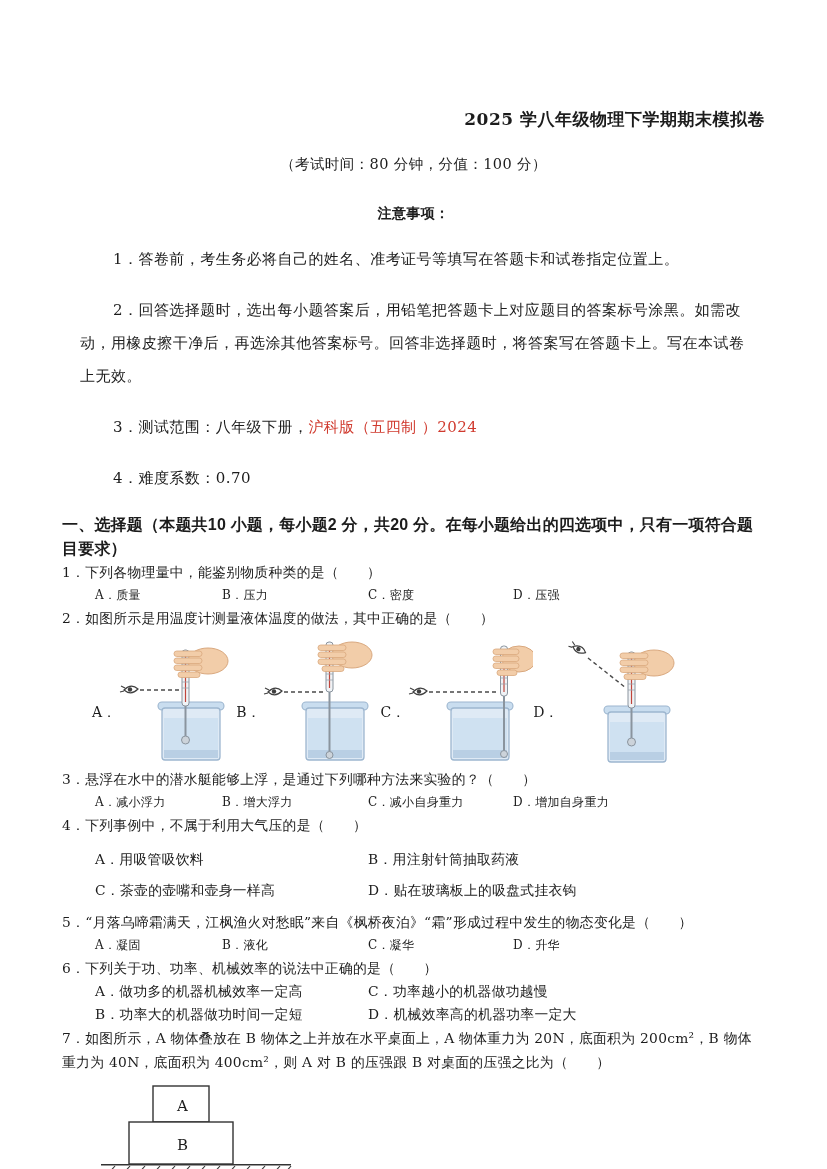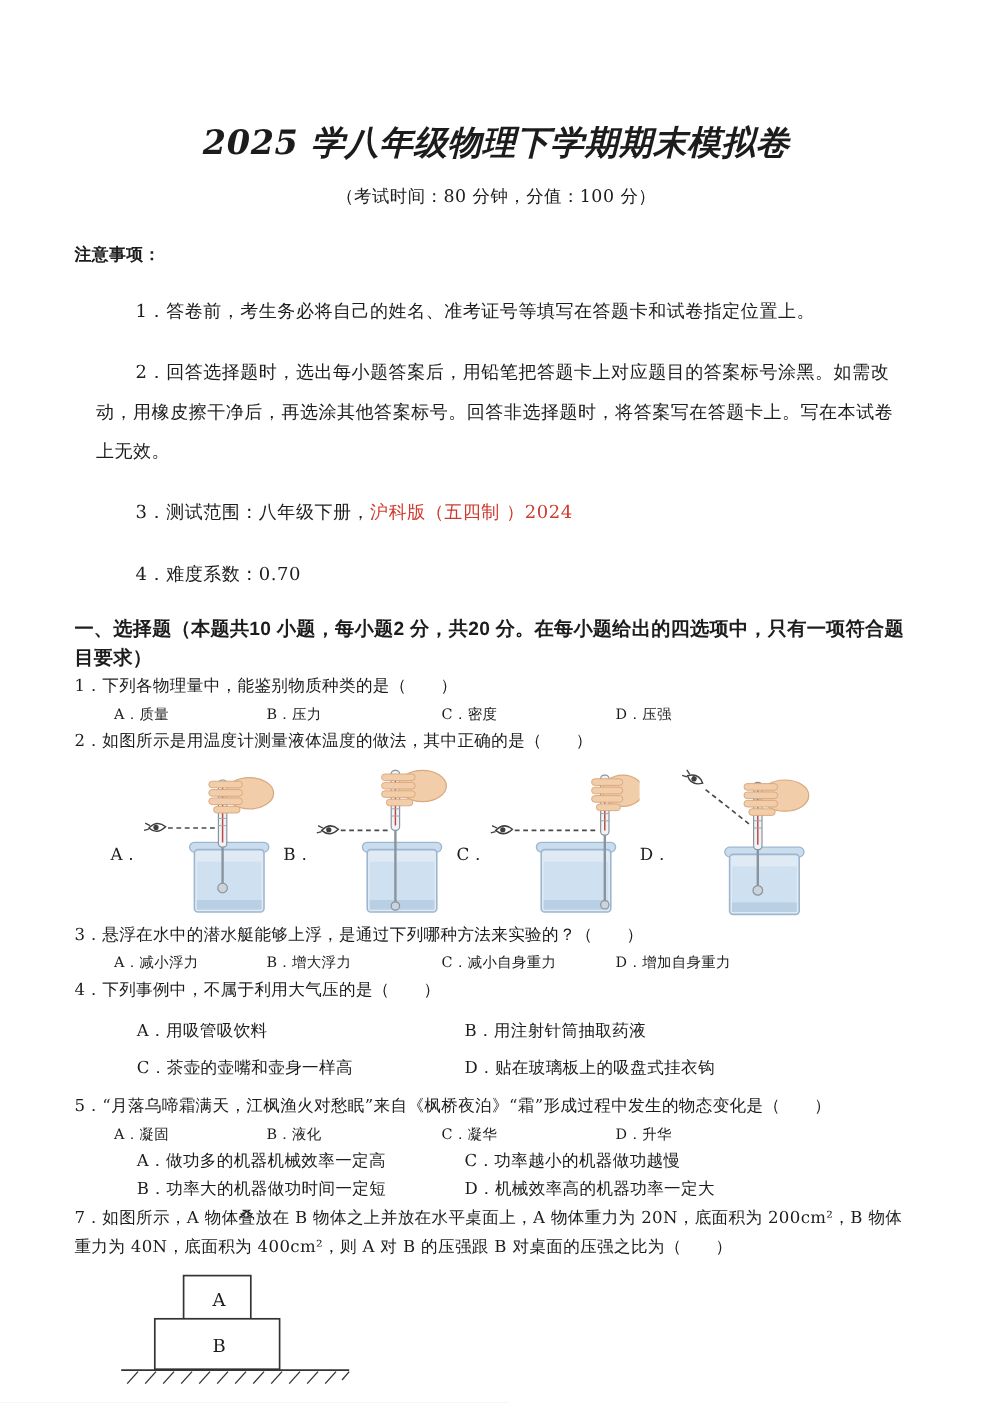--- a/index.html
+++ b/index.html
@@ -8,40 +8,39 @@
     width:827px;height:1169px;
     background:#ffffff;
     margin:0 auto;
     font-family:"DejaVu Serif","Liberation Serif",serif;
     color:#1c1c1c;
     overflow:hidden;
   }
   .content{position:absolute;left:62px;top:0;width:703px;}
   .title{
     margin:0;padding-top:104px;
-    text-align:center;font-size:28px;font-weight:bold;line-height:30px;
+    text-align:right;font-size:17px;font-weight:bold;line-height:30px;
     letter-spacing:0.5px;
-    font-style:italic;
   }
   .subtitle{
     margin-top:20px;text-align:center;font-size:14.5px;line-height:21px;
     letter-spacing:0.4px;
   }
-  .notes-heading{margin-top:26px;font-weight:bold;font-size:14px;line-height:24px;letter-spacing:0.4px;}
+  .notes-heading{margin-top:26px;font-weight:bold;font-size:14px;line-height:24px;letter-spacing:0.4px;text-align:center;}
   .note{margin:18px;font-size:15px;line-height:33px;letter-spacing:0.45px;text-indent:33px;}
   .red{}
   .section-heading{
     margin-top:16px;font-size:16px;font-weight:bold;line-height:24px;
     font-family:"Liberation Sans","DejaVu Sans",sans-serif;letter-spacing:0.2px;
   }
   .stem{margin:0;font-size:13.8px;line-height:23px;letter-spacing:0.3px;}
   .q7stem{line-height:24px;}
   .opts4{display:flex;margin-left:33px;font-size:12px;line-height:23px;letter-spacing:0.3px;}
   .opts4 .o1{width:127px}.opts4 .o2{width:146px}.opts4 .o3{width:145px}.opts4 .o4{flex:1}
-  .opts2{display:grid;grid-template-columns:273px 1fr;margin-left:52px;
+  .opts2{display:grid;grid-template-columns:273px 1fr;margin-left:33px;
          font-size:13.8px;line-height:23px;letter-spacing:0.3px;}
   .opts2.spaced{margin-top:10px;row-gap:7px;line-height:24px;}
   
   .fig2{display:flex;margin:4px 0 2px 30px;height:132px;}
   .panel{display:flex;align-items:center;}
   .panel-label{font-size:14px;margin:26px 2px 0 0;}
   .fig2 svg{display:block;}
   .beaker-body{fill:#dfeaf5;stroke:#9db6cf;stroke-width:1.3;}
   .beaker-rim{fill:#c9ddef;stroke:#9db6cf;stroke-width:1.1;}
   .water{fill:#cfe1f1;}
@@ -258,20 +257,21 @@
     </div>
 
     <p class="stem" style="margin-top:9px;">5．“月落乌啼霜满天，江枫渔火对愁眠”来自《枫桥夜泊》“霜”形成过程中发生的物态变化是（　　）</p>
     <div class="opts4">
       <span class="o1">A．凝固</span>
       <span class="o2">B．液化</span>
       <span class="o3">C．凝华</span>
       <span class="o4">D．升华</span>
     </div>
 
+    <p class="stem">6．下列关于功、功率、机械效率的说法中正确的是（　　）</p>
     <div class="opts2">
       <span>A．做功多的机器机械效率一定高</span>
       <span>C．功率越小的机器做功越慢</span>
       <span>B．功率大的机器做功时间一定短</span>
       <span>D．机械效率高的机器功率一定大</span>
     </div>
 
     <p class="stem q7stem">7．如图所示，A 物体叠放在 B 物体之上并放在水平桌面上，A 物体重力为 20N，底面积为 200cm²，B 物体重力为 40N，底面积为 400cm²，则 A 对 B 的压强跟 B 对桌面的压强之比为（　　）</p>
     <div class="fig7">
       <svg width="210" height="96" viewBox="0 0 210 96">

